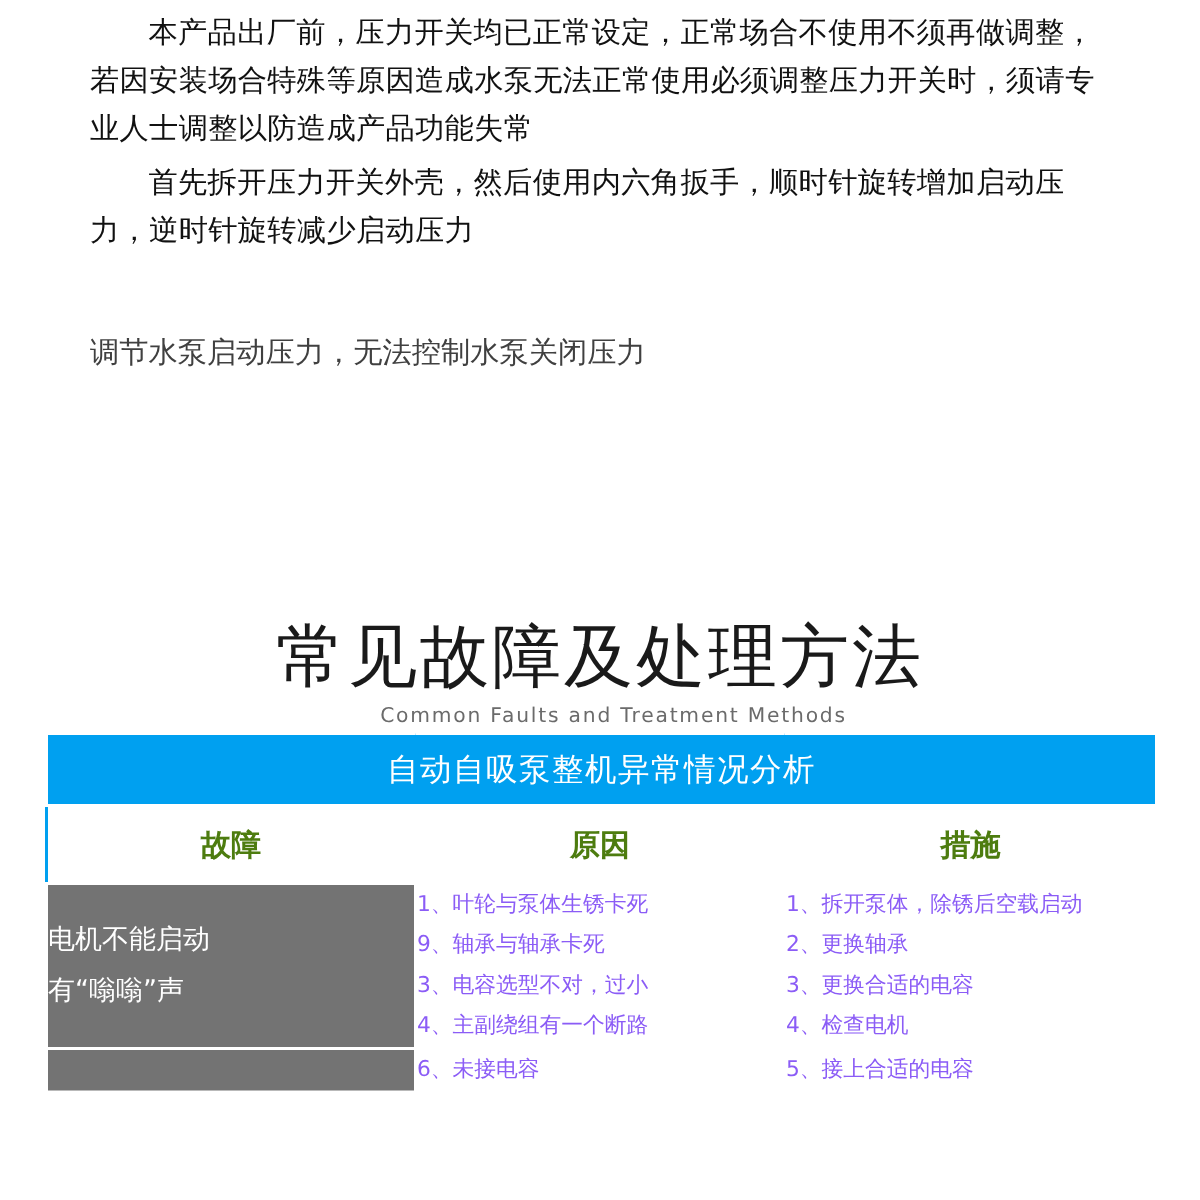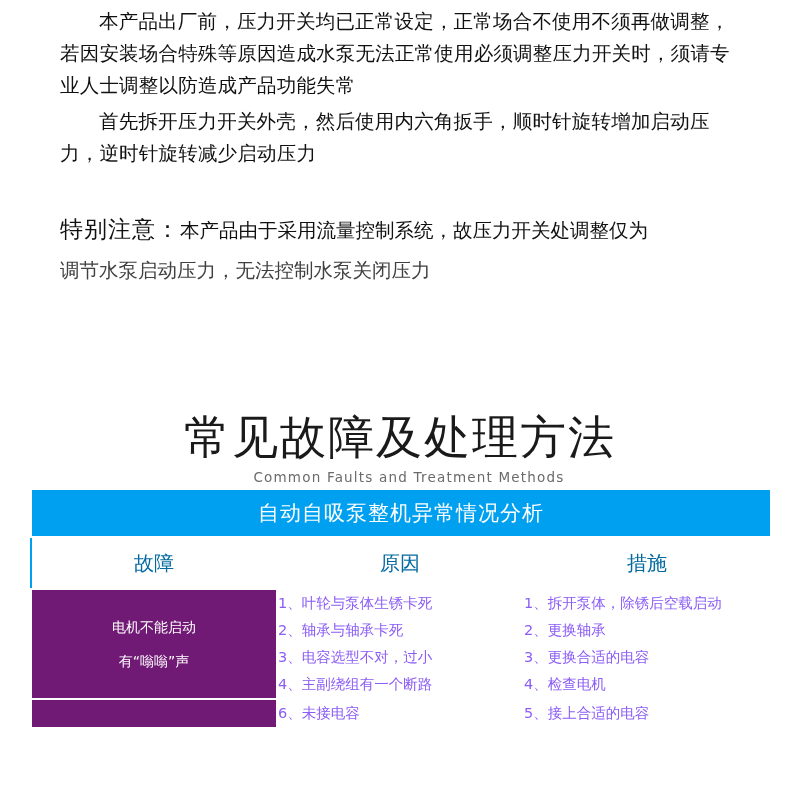--- a/index.html
+++ b/index.html
@@ -100,38 +100,38 @@
   .tbl-title {
     background: #00a0f0;
     color: #ffffff;
     text-align: center;
     font-size: 21px;
     letter-spacing: 1px;
     height: 46px;
   }
   .hdr {
     background: #ffffff;
-    color: #0369a1;
+    color: #4d7c0f;
     text-align: center;
     font-size: 20px;
-    font-weight: normal;
+    font-weight: bold;
     height: 50px;
     border-left: 2px solid #00a0f0;
     border-right: 2px solid #00a0f0;
     border-top: 2px solid #00a0f0;
     border-bottom: 2px solid #00a0f0;
   }
   .hdr.first {
     border-left: 2px solid #00a0f0;
   }
   .cell-blue {
-    background: #701a75;
+    background: #737373;
     color: #ffffff;
-    text-align: center;
-    font-size: 14px;
+    text-align: left;
+    font-size: 18px;
     line-height: 34px;
     padding: 14px 6px;
     border: 2px solid #ffffff;
   }
   .cell-white {
     background: #ffffff;
     color: #8b5cf6;
     font-size: 14.5px;
     line-height: 27px;
     padding: 12px 8px 12px 18px;
@@ -148,23 +148,20 @@
 <body>
 
 <div class="page">
 
   <div class="intro">
     <p>本产品出厂前，压力开关均已正常设定，正常场合不使用不须再做调整，若因安装场合特殊等原因造成水泵无法正常使用必须调整压力开关时，须请专业人士调整以防造成产品功能失常</p>
     <p>首先拆开压力开关外壳，然后使用内六角扳手，顺时针旋转增加启动压力，逆时针旋转减少启动压力</p>
   </div>
 
   <div class="notice">
-    <div class="notice-line1">
-      <span class="notice-title">特别注意：</span><span>本产品由于采用流量控制系统，故压力开关处调整仅为</span>
-    </div>
     <div class="notice-line2">调节水泵启动压力，无法控制水泵关闭压力</div>
   </div>
 
   <div class="section-head">
     <div class="cn">常见故障及处理方法</div>
     <div class="en">Common Faults and Treatment Methods</div>
   </div>
 
   <table class="fault-table">
     <colgroup>
@@ -181,21 +178,21 @@
         <td class="hdr">原因</td>
         <td class="hdr">措施</td>
       </tr>
       <tr>
         <td class="cell-blue">
           <div>电机不能启动</div>
           <div>有“嗡嗡”声</div>
         </td>
         <td class="cell-white">
           <div>1、叶轮与泵体生锈卡死</div>
-          <div>2、轴承与轴承卡死</div>
+          <div>9、轴承与轴承卡死</div>
           <div>3、电容选型不对，过小</div>
           <div>4、主副绕组有一个断路</div>
         </td>
         <td class="cell-white">
           <div>1、拆开泵体，除锈后空载启动</div>
           <div>2、更换轴承</div>
           <div>3、更换合适的电容</div>
           <div>4、检查电机</div>
         </td>
       </tr>

